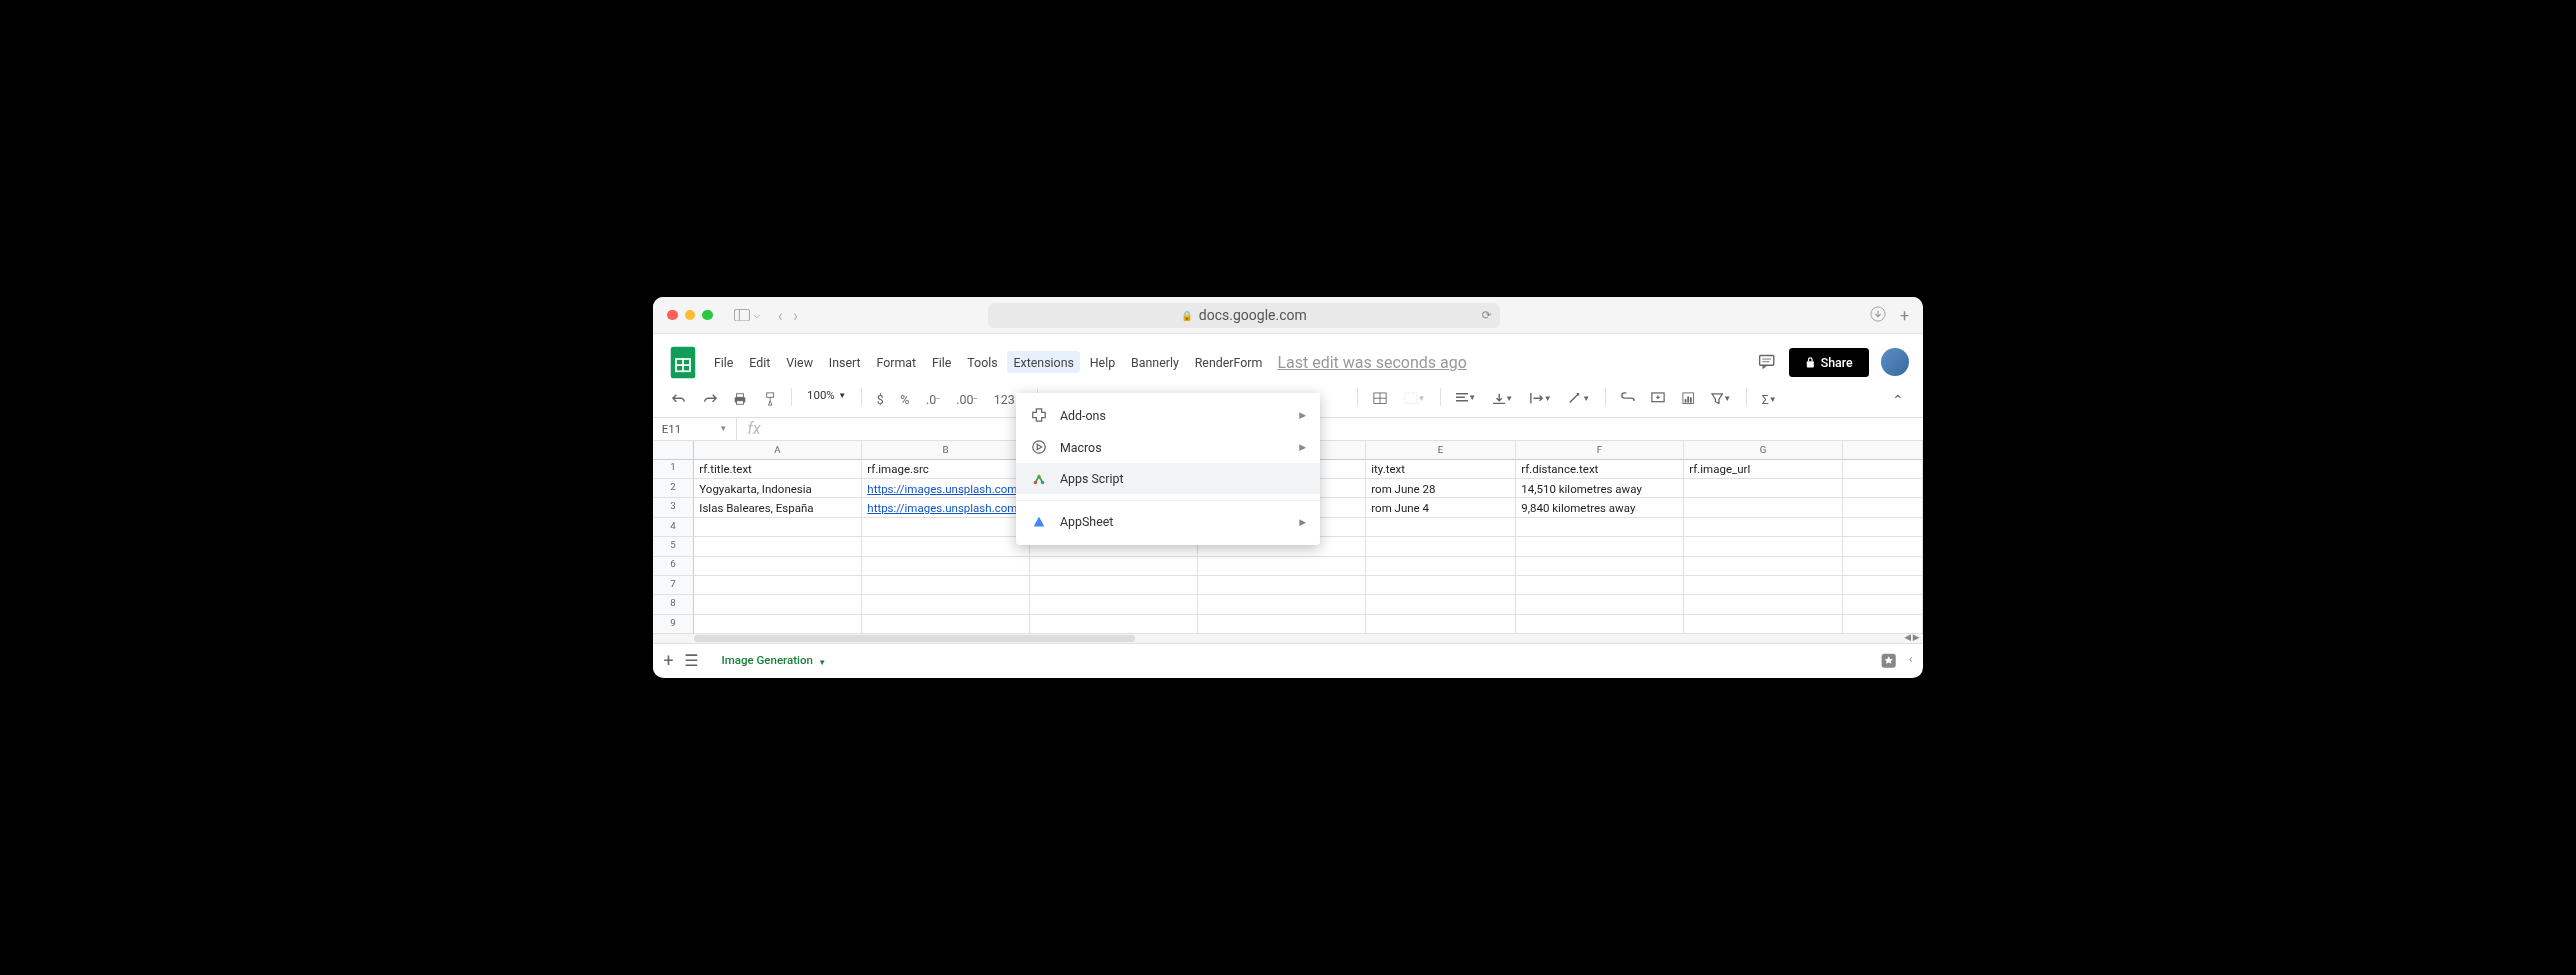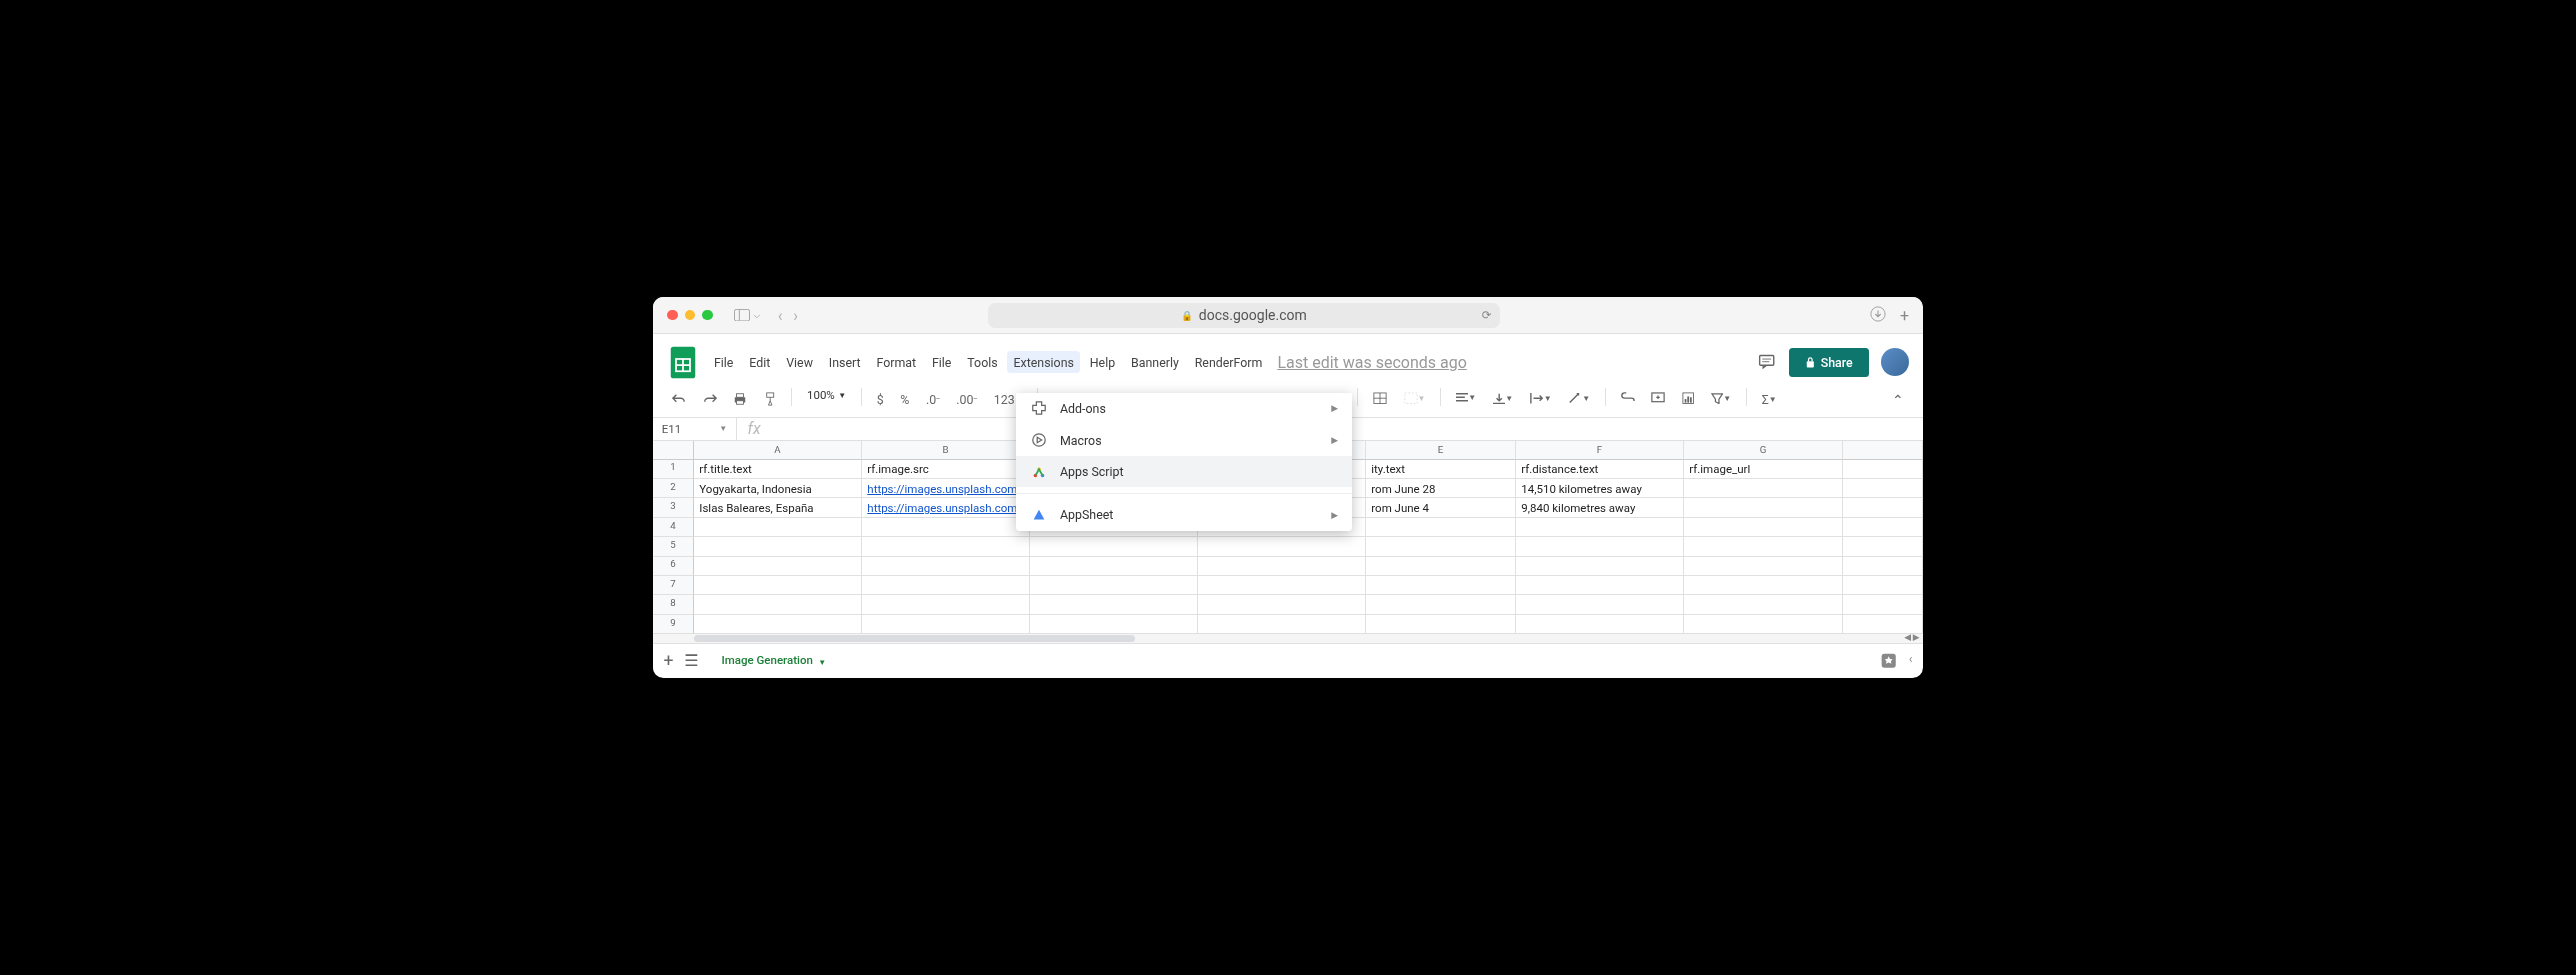--- a/index.html
+++ b/index.html
@@ -31,21 +31,21 @@
 .doc-title-row { display: flex; align-items: center; gap: 8.8px; }
 .doc-title { font-size: 16px; color: #444; }
 .title-icons { display: flex; gap: 8.8px; color: #888; }
 .title-icons span { font-size: 14px; }
 .menu-bar { display: flex; gap: 3.5px; margin-top: 0; align-items: center; }
 .menu-item { padding: 3.5px 6.2px; font-size: 12.4px; color: #444; border-radius: 3.5px; cursor: pointer; }
 .menu-item.active { background: #e8f0fe; }
 .edit-info { color: #999; text-decoration: underline; font-size: 16px; margin-left: 5.3px; }
 .header-right { display: flex; align-items: center; gap: 12.4px; }
 .comment-icon { color: #666; font-size: 17.6px; }
-.share-btn { background: #0f766e; color: #fff; padding: 7px 16px; border-radius: 3.5px; font-size: 12.4px; font-weight: 500; display: flex; align-items: center; gap: 5.3px; }
+.share-btn { background: #000000; color: #fff; padding: 7px 16px; border-radius: 3.5px; font-size: 12.4px; font-weight: 500; display: flex; align-items: center; gap: 5.3px; }
 .avatar { width: 28px; height: 28px; border-radius: 50%; background: linear-gradient(135deg, #5b8dc8, #3a6a9a); }
 
 
 .toolbar { display: flex; align-items: flex-start; padding: 5.3px 14px; gap: 6px; border-bottom: 0.9px solid #e0e0e0; }
 .tb-btn { padding: 3.5px 5.3px; color: #666; font-size: 12.4px; display: flex; align-items: center; }
 .tb-sep { width: 0.9px; height: 17.6px; background: #e0e0e0; margin: 0 3.5px; }
 .zoom { font-size: 11.5px; color: #333; padding: 0 5.3px; display: flex; align-items: center; gap: 3.5px; }
 .toolbar-right { margin-left: auto; }
 
 
@@ -56,21 +56,21 @@
 
 .grid-wrap { position: relative; }
 .grid { display: grid; grid-template-columns: 41px 168px 168px 168px 168px 150px 168px 159px 1fr; font-size: 11.5px; }
 .col-head { background: #f8f9fa; border-right: 0.9px solid #e0e0e0; border-bottom: 0.9px solid #ccc; text-align: center; padding: 3.5px 0; color: #666; font-size: 9.7px; }
 .row-head { background: #f8f9fa; border-right: 0.9px solid #ccc; border-bottom: 0.9px solid #e0e0e0; text-align: center; padding: 1.8px 0; color: #666; font-size: 9.7px; }
 .cell { border-right: 0.9px solid #e0e0e0; border-bottom: 0.9px solid #e0e0e0; padding: 1.8px 5.3px; color: #222; white-space: nowrap; overflow: hidden; height: 19.4px; line-height: 16px; }
 .cell.link { color: #1155cc; text-decoration: underline; }
 .corner { background: #f8f9fa; border-right: 0.9px solid #ccc; border-bottom: 0.9px solid #ccc; }
 
 
-.dropdown { position: absolute; top: 0; left: 363px; width: 336px; background: #fff; border-radius: 0 0 3.5px 3.5px; box-shadow: 0 3.5px 14px rgba(0,0,0,0.25); z-index: 100; padding: 0 0; }
+.dropdown { position: absolute; top: 0; left: 363px; width: 304px; background: #fff; border-radius: 0 0 3.5px 3.5px; box-shadow: 0 3.5px 14px rgba(0,0,0,0.25); z-index: 100; padding: 7px 0; }
 .dd-item { display: flex; align-items: center; padding: 7px 14px; gap: 12.4px; font-size: 12.4px; color: #333; cursor: pointer; position: relative; }
 .dd-item:hover, .dd-item.hover { background: #f1f3f4; }
 .dd-item .arrow { margin-left: auto; color: #888; font-size: 8.8px; }
 .dd-icon { width: 17.6px; height: 17.6px; display: flex; align-items: center; justify-content: center; }
 .dd-sep { height: 0.9px; background: #eee; margin: 5.3px 0; }
 
 
 .hscroll { height: 8.8px; background: #f5f5f5; position: relative; }
 .hscroll-thumb { position: absolute; left: 41px; width: 441px; height: 7px; top: 0.9px; background: #dadce0; border-radius: 3.5px; }
 .scroll-arrows { position: absolute; right: 3.5px; top: -1.8px; display: flex; gap: 1.8px; color: #888; font-size: 8.8px; }

